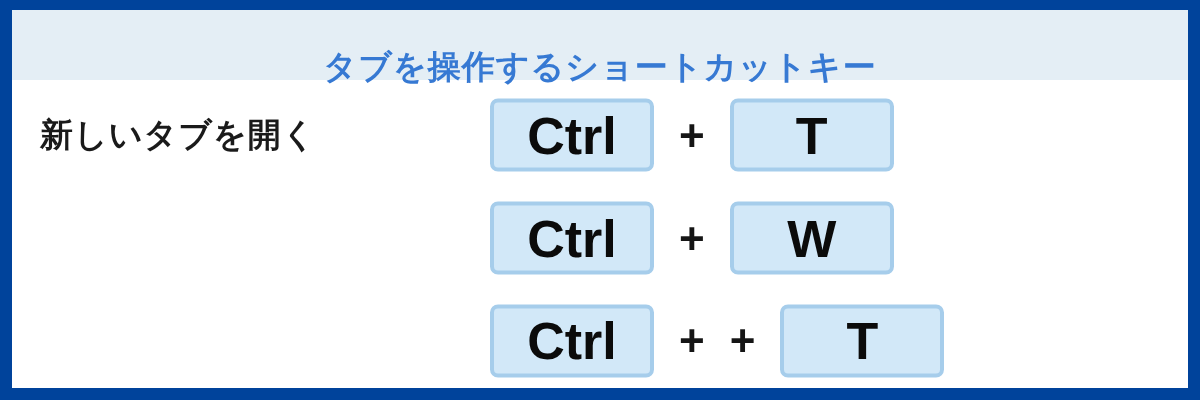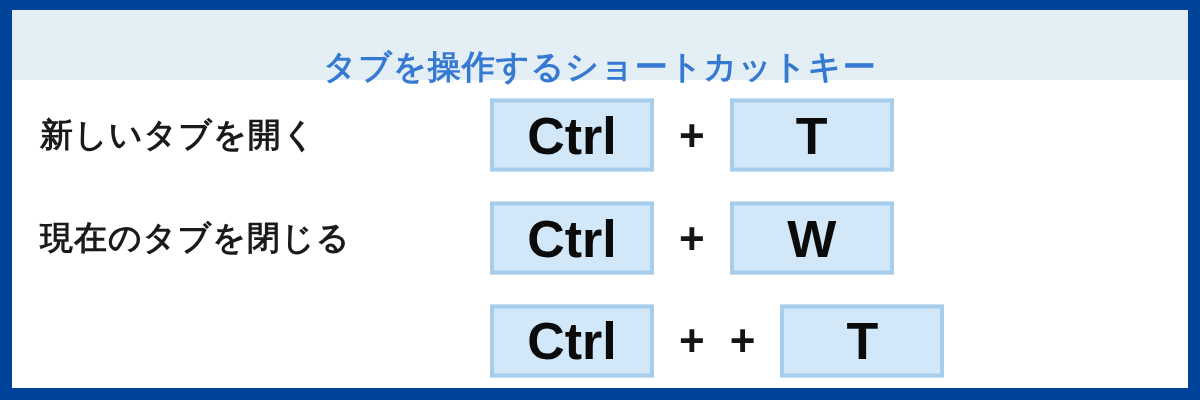--- a/index.html
+++ b/index.html
@@ -66,21 +66,21 @@
     transform: translateY(-50%);
     display: flex;
     align-items: center;
     gap: 25px;
   }
   .key {
     box-sizing: border-box;
     min-width: 164px;
     height: 73px;
     padding: 0 12px;
-    border-radius: 0;
+    border-radius: 8px;
     background: var(--key-bg);
     border: 4px solid var(--key-border);
     display: flex;
     align-items: center;
     justify-content: center;
     font-size: 52px;
     font-weight: bold;
     color: var(--key-text);
     line-height: 1;
   }
@@ -103,21 +103,20 @@
     <div class="row">
       <div class="label">新しいタブを開く</div>
       <div class="keys">
         <span class="key">Ctrl</span>
         <span class="plus">+</span>
         <span class="key">T</span>
       </div>
     </div>
 
     <div class="row">
-      <div class="label">現在のタブを閉じる</div>
       <div class="keys">
         <span class="key">Ctrl</span>
         <span class="plus">+</span>
         <span class="key">W</span>
       </div>
     </div>
 
     <div class="row">
       <div class="keys">
         <span class="key">Ctrl</span>

